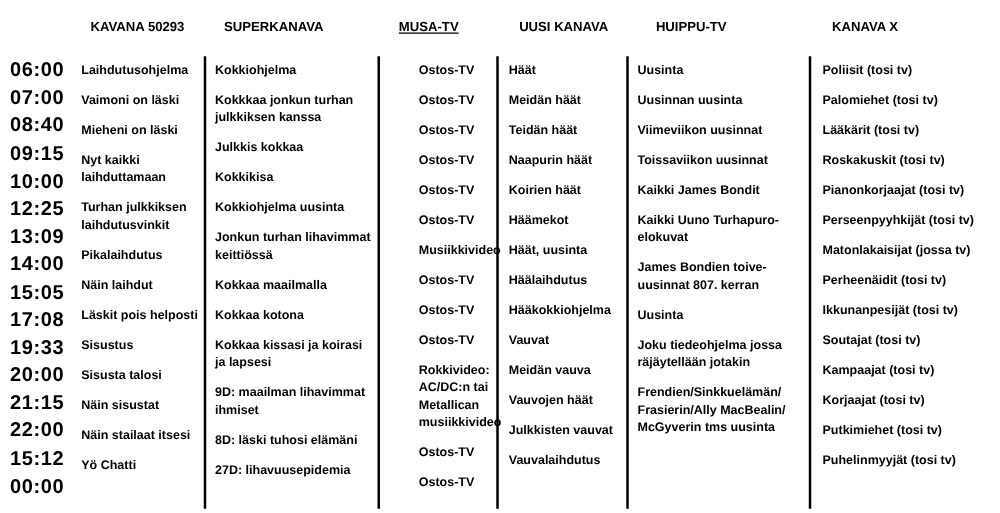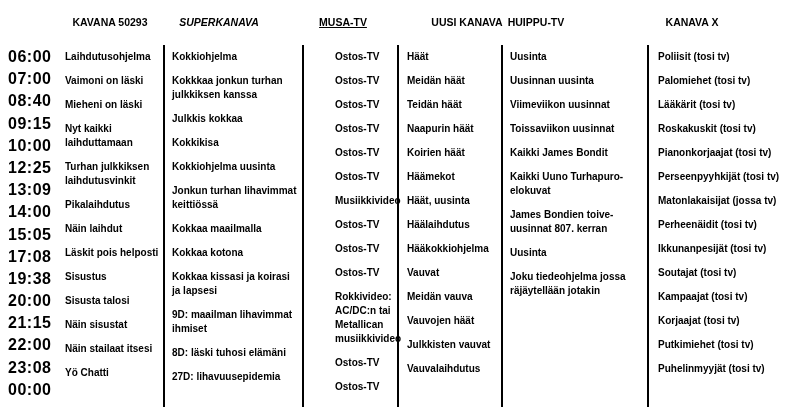--- a/index.html
+++ b/index.html
@@ -64,25 +64,25 @@
       <div class="time">06:00</div>
       <div class="time">07:00</div>
       <div class="time">08:40</div>
       <div class="time">09:15</div>
       <div class="time">10:00</div>
       <div class="time">12:25</div>
       <div class="time">13:09</div>
       <div class="time">14:00</div>
       <div class="time">15:05</div>
       <div class="time">17:08</div>
-      <div class="time">19:38</div>
+      <div class="time">19:33</div>
       <div class="time">20:00</div>
       <div class="time">21:15</div>
       <div class="time">22:00</div>
-      <div class="time">23:08</div>
+      <div class="time">15:12</div>
       <div class="time">00:00</div>
     </div>
   <div id="schedule">
       <div class="channel-header" style="left: 110px;">KAVANA 50293</div>
       <div class="channel-col" style="left: 65px; width: 96px;">
         <p class="program">Laihdutusohjelma</p>
         <p class="program">Vaimoni on läski</p>
         <p class="program">Mieheni on läski</p>
         <p class="program">Nyt kaikki
 laihduttamaan</p>
@@ -90,21 +90,21 @@
 laihdutusvinkit</p>
         <p class="program">Pikalaihdutus</p>
         <p class="program">Näin laihdut</p>
         <p class="program">Läskit pois helposti</p>
         <p class="program">Sisustus</p>
         <p class="program">Sisusta talosi</p>
         <p class="program">Näin sisustat</p>
         <p class="program">Näin stailaat itsesi</p>
         <p class="program">Yö Chatti</p>
       </div>
-      <div class="channel-header" style="left: 219px; font-style: italic;">SUPERKANAVA</div>
+      <div class="channel-header" style="left: 219px;">SUPERKANAVA</div>
       <div class="channel-col" style="left: 172px; width: 128px;">
         <p class="program">Kokkiohjelma</p>
         <p class="program">Kokkkaa jonkun turhan
 julkkiksen kanssa</p>
         <p class="program">Julkkis kokkaa</p>
         <p class="program">Kokkikisa</p>
         <p class="program">Kokkiohjelma uusinta</p>
         <p class="program">Jonkun turhan lihavimmat
 keittiössä</p>
         <p class="program">Kokkaa maailmalla</p>
@@ -128,51 +128,54 @@
         <p class="program">Ostos-TV</p>
         <p class="program">Ostos-TV</p>
         <p class="program">Ostos-TV</p>
         <p class="program">Rokkivideo:
 AC/DC:n tai
 Metallican
 musiikkivideo</p>
         <p class="program">Ostos-TV</p>
         <p class="program">Ostos-TV</p>
       </div>
-      <div class="channel-header" style="left: 467px;">UUSI KANAVA</div>
+      <div class="channel-header" style="left: 451px;">UUSI KANAVA</div>
       <div class="channel-col" style="left: 407px; width: 92px;">
         <p class="program">Häät</p>
         <p class="program">Meidän häät</p>
         <p class="program">Teidän häät</p>
         <p class="program">Naapurin häät</p>
         <p class="program">Koirien häät</p>
         <p class="program">Häämekot</p>
         <p class="program">Häät, uusinta</p>
         <p class="program">Häälaihdutus</p>
         <p class="program">Hääkokkiohjelma</p>
         <p class="program">Vauvat</p>
         <p class="program">Meidän vauva</p>
         <p class="program">Vauvojen häät</p>
         <p class="program">Julkkisten vauvat</p>
         <p class="program">Vauvalaihdutus</p>
       </div>
-      <div class="channel-header" style="left: 536px; text-align: right;">HUIPPU-TV</div>
+      <div class="channel-header" style="left: 553px; text-align: right;">HUIPPU-TV</div>
       <div class="channel-col" style="left: 510px; width: 136px;">
         <p class="program">Uusinta</p>
         <p class="program">Uusinnan uusinta</p>
         <p class="program">Viimeviikon uusinnat</p>
         <p class="program">Toissaviikon uusinnat</p>
         <p class="program">Kaikki James Bondit</p>
         <p class="program">Kaikki Uuno Turhapuro-
 elokuvat</p>
         <p class="program">James Bondien toive-
 uusinnat 807. kerran</p>
         <p class="program">Uusinta</p>
         <p class="program">Joku tiedeohjelma jossa
 räjäytellään jotakin</p>
+        <p class="program">Frendien/Sinkkuelämän/
+Frasierin/Ally MacBealin/
+McGyverin tms uusinta</p>
       </div>
       <div class="channel-header" style="left: 692px;">KANAVA X</div>
       <div class="channel-col" style="left: 658px; width: 140px;">
         <p class="program">Poliisit (tosi tv)</p>
         <p class="program">Palomiehet (tosi tv)</p>
         <p class="program">Lääkärit (tosi tv)</p>
         <p class="program">Roskakuskit (tosi tv)</p>
         <p class="program">Pianonkorjaajat (tosi tv)</p>
         <p class="program">Perseenpyyhkijät (tosi tv)</p>
         <p class="program">Matonlakaisijat (jossa tv)</p>

